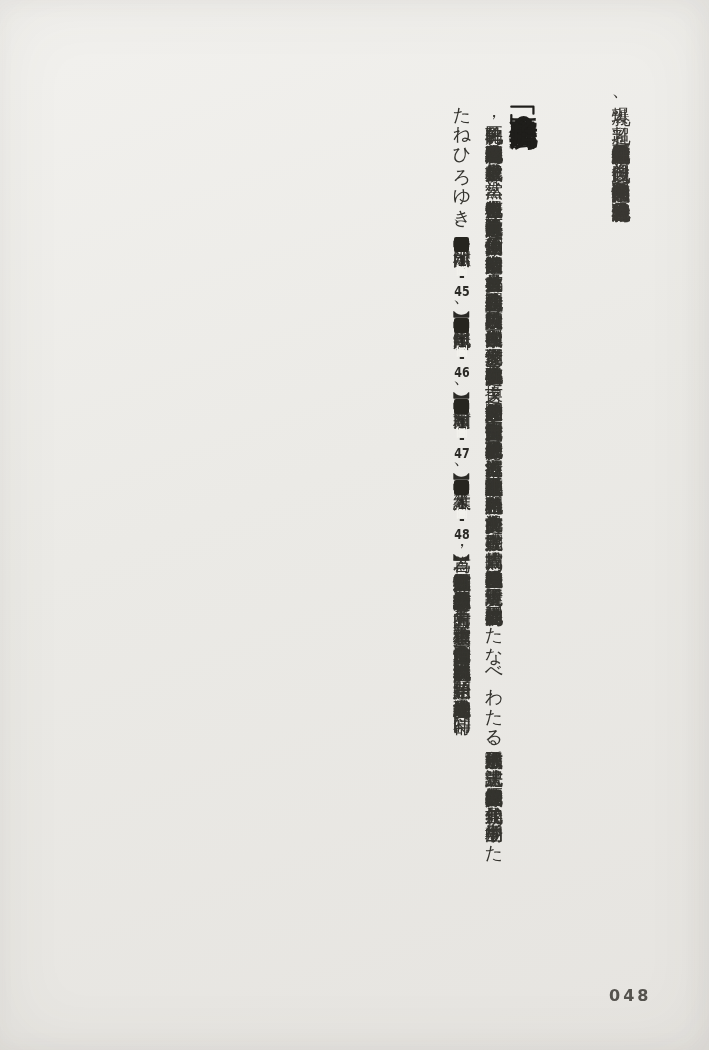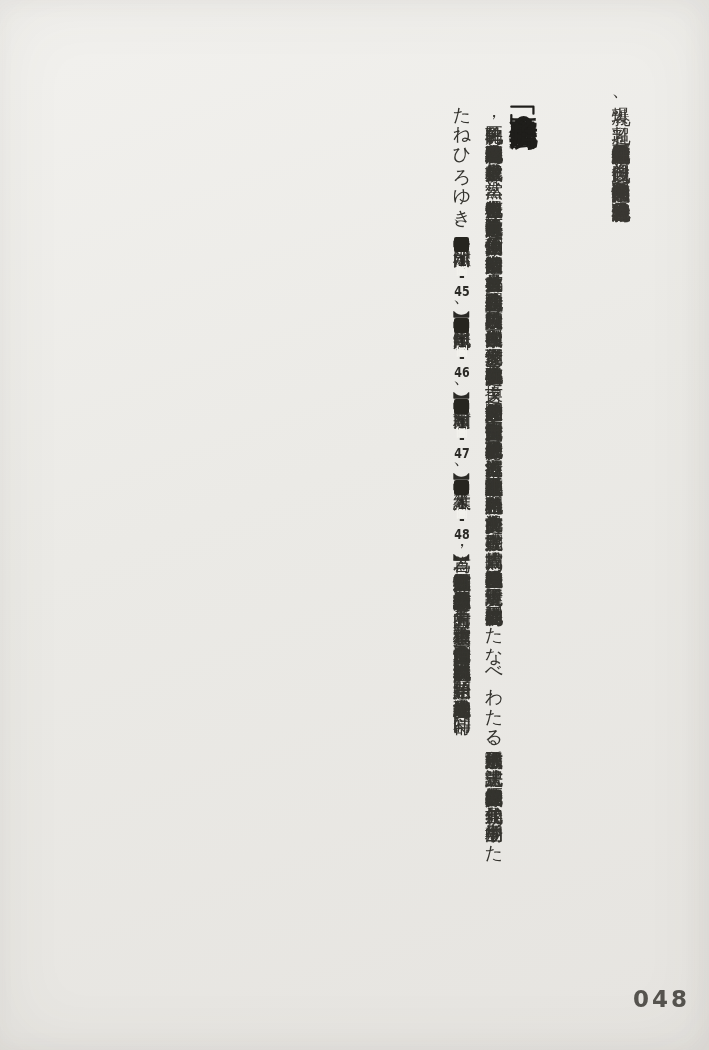--- a/index.html
+++ b/index.html
@@ -88,24 +88,23 @@
     font-weight: 700;
   }
   .up { text-orientation: upright; font-size: 14px; }
   
   .page-number {
     position: absolute;
     top: 986px;
     left: 609px;
     font-family: "DejaVu Sans", "Liberation Sans", sans-serif;
     font-weight: 700;
-    font-size: 23px;
+    font-size: 16px;
     letter-spacing: 3px;
     color: #55534e;
-    margin-left: 24px;
   }
 </style>
 </head>
 <body>
 
 <div class="page">
 
   <div class="intro">爆乳、超乳，更加超越人智的全新生物般的巨大尺寸進化的『縱軸』依然存在；但自此以後，即將迎來更具指向性的「橫軸」，也就是乳房迎來「全新乳格」的時代。</div>
 
   <div class="heading">什麼是「正確的」乳房？</div>

